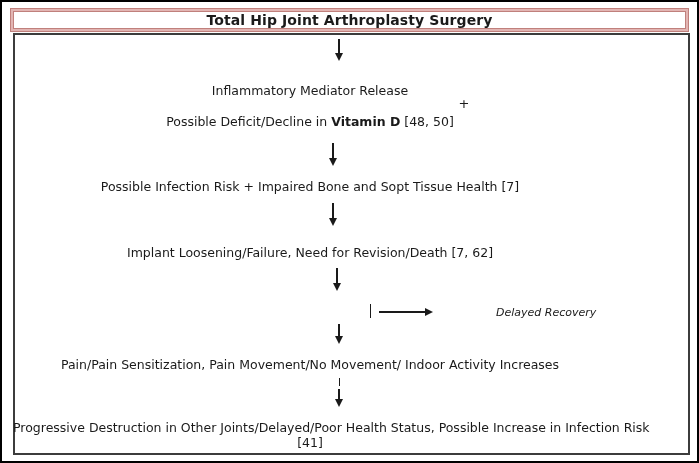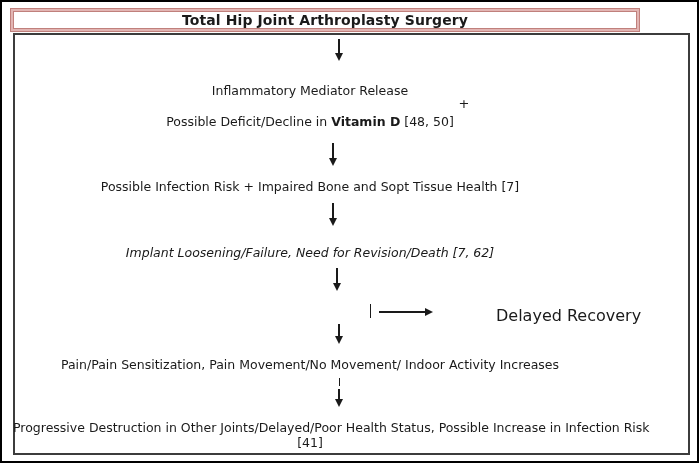--- a/index.html
+++ b/index.html
@@ -16,21 +16,21 @@
   }
   .frame {
     position:relative;
     width:699px; height:463px;
     border:2px solid #000;
     background:#fff;
     overflow:hidden;
   }
   
   .title-box {
-    position:absolute; left:8px; top:6px; width:630px; height:24px;
+    position:absolute; left:8px; top:6px; width:679px; height:24px;
     border:1px solid var(--title-border);
     background:var(--title-fill);
     padding:2px;
   }
   .title-inner {
     width:100%; height:100%;
     border:1px solid var(--title-border);
     background:#fff;
     display:flex; align-items:center; justify-content:center;
     font-size:14px; font-weight:bold; letter-spacing:0.1px;
@@ -43,32 +43,32 @@
   }
   .line {
     position:absolute; left:11px; width:594px;
     text-align:center; font-size:12.5px; line-height:15px;
     white-space:nowrap;
   }
   .t1a { top:81px; }
   .plus { position:absolute; left:452px; top:94px; width:20px; text-align:center; font-size:13px; }
   .t1b { top:112px; }
   .t2  { top:177px; }
-  .t3  { top:243px;font-style:italic; }
+  .t3  { top:243px; }
   .t5  { top:355px; }
   .t6  { top:418px; white-space:nowrap; }
   .t6b { top:433px; }
   .bold { font-weight:bold;margin-top:28px; }
   .delayed-healing {
     position:absolute; left:180px; top:304px; width:175px;
     text-align:right; font-size:12.5px; white-space:nowrap;
   }
   .delayed-recovery {
     position:absolute; left:494px; top:304px;
-    font-size:16px; white-space:nowrap;
+    font-size:11px; white-space:nowrap;font-style:italic;
   }
   
   .arrow-down {
     position:absolute; width:9px;
     display:flex; flex-direction:column; align-items:center;
   }
   .arrow-down .shaft { width:1.4px; background:var(--ink); flex:1; }
   .arrow-down .head {
     width:0; height:0; margin-top:-1px;
     border-left:4.5px solid transparent;

